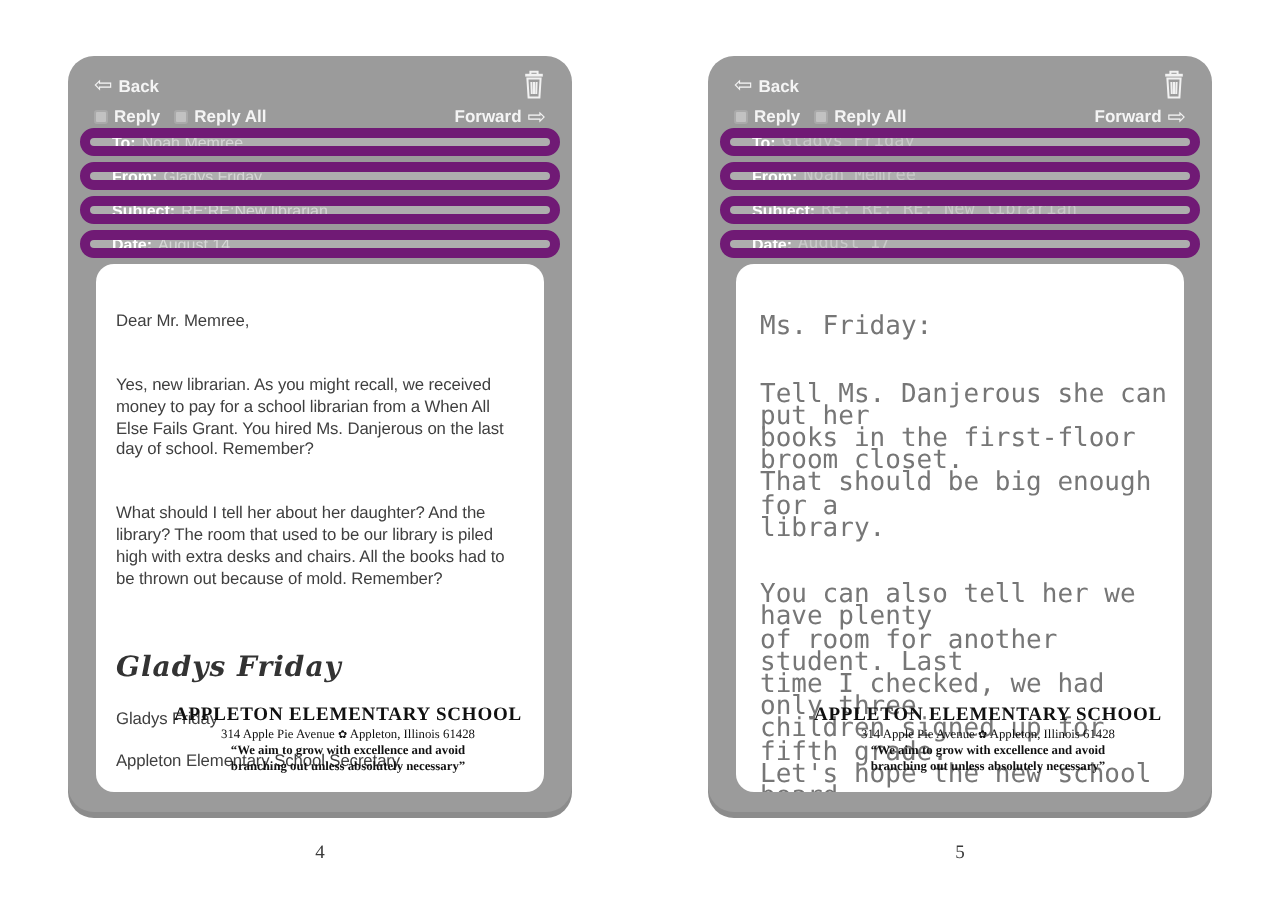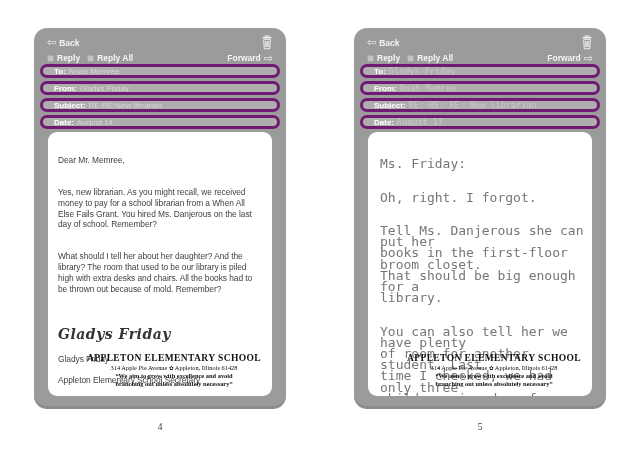--- a/index.html
+++ b/index.html
@@ -20,21 +20,21 @@
   .row2{top:25px;}
   .tb-btn{display:flex;align-items:center;gap:3px;font-weight:bold;font-size:8.5px;color:#f4f4f4;cursor:default;}
   .tb-group{display:flex;gap:7px;}
   .arrow-glyph{font-family:"DejaVu Sans",sans-serif;font-size:11px;line-height:9px;font-weight:normal;}
   .mini-icon{width:7px;height:7px;background:#c2c2c2;border:1px solid #aaaaaa;border-radius:1.5px;box-sizing:border-box;}
   .trash-btn{line-height:0;}
 
   
   .fields{position:absolute;top:36px;left:6px;right:6px;}
   .field{
-    height:14px;background:#aeaeae;border:3px solid #701a75;box-sizing:border-box;
+    height:14px;background:#aeaeae;border:5px solid #701a75;box-sizing:border-box;
     border-radius:7px;margin-bottom:3px;display:flex;align-items:center;
     padding-left:11px;font-size:8px;overflow:hidden;white-space:nowrap;
   }
   .field-label{color:#ffffff;font-weight:bold;margin-right:3px;}
   .fv-sans{color:#d6d6d6;font-size:8px;}
   .fv-mono{color:#c9c9c9;font-family:"DejaVu Sans Mono","Liberation Mono",monospace;font-size:8.5px;}
 
   
   .bodywrap{
     position:absolute;left:14px;right:14px;top:104px;bottom:10px;
@@ -201,21 +201,20 @@
     </div>
     <div class="field">
       <span class="field-label">Date:</span>
       <span class="fv-mono">August 17</span>
     </div>
   </div>
 
   <div class="bodywrap">
     <div class="letter letter-right">
       <p>Ms. Friday:</p>
-      <p>Oh, right. I forgot.</p>
       <p>Tell Ms. Danjerous she can put her
 books in the first-floor broom closet.
 That should be big enough for a
 library.</p>
       <p>You can also tell her we have plenty
 of room for another student. Last
 time I checked, we had only three
 children signed up for fifth grade.
 Let's hope the new school board
 president can help boost enrollment.</p>

